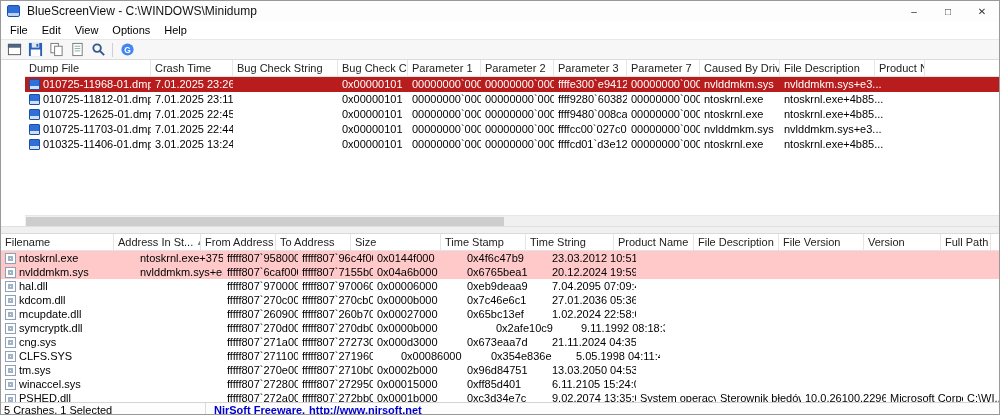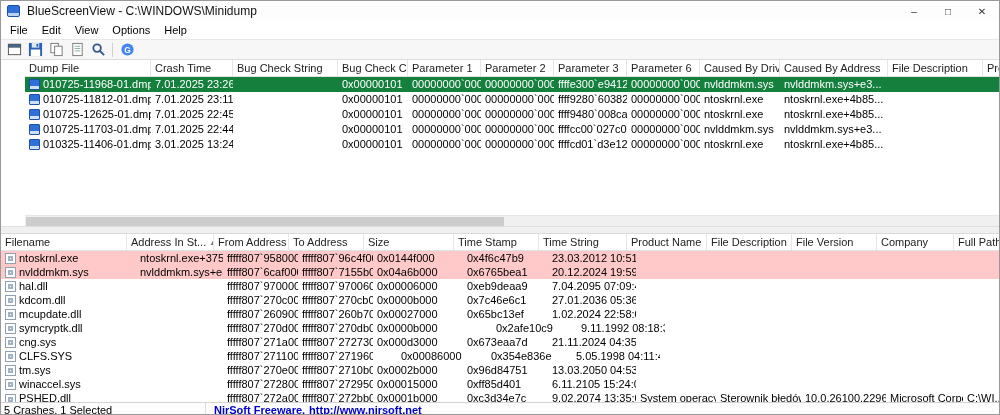--- a/index.html
+++ b/index.html
@@ -30,21 +30,21 @@
   .pane.upper { flex:0 0 166px; display:flex; flex-direction:column;margin-left:24px; }
   .pane.lower { flex:1 1 auto; display:flex; flex-direction:column; }
   .list-head { height:17px; flex:0 0 17px; display:flex; border-bottom:1px solid #e3e3e3; background:#fff; overflow:hidden; }
   .th { flex:0 0 auto; padding:2px 4px; border-right:1px solid #e6e6e6; white-space:nowrap; overflow:hidden; color:#222; display:flex; align-items:center; gap:3px; }
   .sort-arrow { font-size:7px; color:#777; line-height:1; }
   .list-body { overflow:hidden; }
   .tr { display:flex; overflow:hidden; cursor:default; }
   #upper-pane .tr { height:15px; line-height:15px; }
   #lower-pane .tr { height:14px; line-height:14px; }
   .td { flex:0 0 auto; padding:0 4px; white-space:nowrap; overflow:hidden; display:flex; align-items:center; gap:3px; }
-  .tr.selected { background:#15803d; color:#fff; }
+  .tr.selected { background:#b91c1c; color:#fff; }
   .tr.highlight { background:#ffc9c9; }
   .filler { flex:1 1 auto; background:#fff; }
 
   .row-icon { flex:0 0 auto; display:inline-block; width:11px; height:11px; }
   .dump-file-icon { background:linear-gradient(#2f6fd8 0 65%, #cfe0f7 65% 100%); border:1px solid #1c4fa8; border-radius:1px; }
   .module-file-icon { background:#fff; border:1px solid #8fa0b4; box-shadow:inset 0 0 0 2px #fff, inset 0 0 0 4px #9fb2c6; }
 
   
   .hscroll { height:11px; flex:0 0 11px; background:#f0f0f0; border-top:1px solid #e6e6e6; position:relative; }
   .hscroll .thumb { position:absolute; left:1px; top:1px; height:9px; width:478px; background:#cdcdcd; }
@@ -141,27 +141,24 @@
         <div class="th" style="width: 73px;">
           <span>Parameter 1</span>
         </div>
         <div class="th" style="width: 73px;">
           <span>Parameter 2</span>
         </div>
         <div class="th" style="width: 73px;">
           <span>Parameter 3</span>
         </div>
         <div class="th" style="width: 73px;">
-          <span>Parameter 6</span>
+          <span>Parameter 7</span>
         </div>
         <div class="th" style="width: 80px;">
           <span>Caused By Driver</span>
-        </div>
-        <div class="th" style="width: 108px;">
-          <span>Caused By Address</span>
         </div>
         <div class="th" style="width: 95px;">
           <span>File Description</span>
         </div>
         <div class="th" style="width: 50px;">
           <span>Product Name</span>
         </div>
       </div>
     <div class="list-body">
         <div class="tr selected">
@@ -363,21 +360,21 @@
     <div class="filler"></div>
     <div class="hscroll">
       <div class="thumb"></div>
     </div>
   </div>
 
   <div class="splitter"></div>
 
   <div class="pane lower" id="lower-pane">
     <div class="list-head">
-        <div class="th" style="width: 126px;">
+        <div class="th" style="width: 113px;">
           <span>Filename</span>
         </div>
         <div class="th" style="width: 87px;">
           <span>Address In St...</span>
           <span class="sort-arrow">▲</span>
         </div>
         <div class="th" style="width: 75px;">
           <span>From Address</span>
         </div>
         <div class="th" style="width: 75px;">
@@ -395,21 +392,21 @@
         <div class="th" style="width: 80px;">
           <span>Product Name</span>
         </div>
         <div class="th" style="width: 85px;">
           <span>File Description</span>
         </div>
         <div class="th" style="width: 85px;">
           <span>File Version</span>
         </div>
         <div class="th" style="width: 77px;">
-          <span>Company</span>
+          <span>Version</span>
         </div>
         <div class="th" style="width: 50px;">
           <span>Full Path</span>
         </div>
       </div>
     <div class="list-body">
         <div class="tr highlight">
           <div class="td" style="width: 135px;">
             <span class="row-icon module-file-icon"></span>
             <span>ntoskrnl.exe</span>

